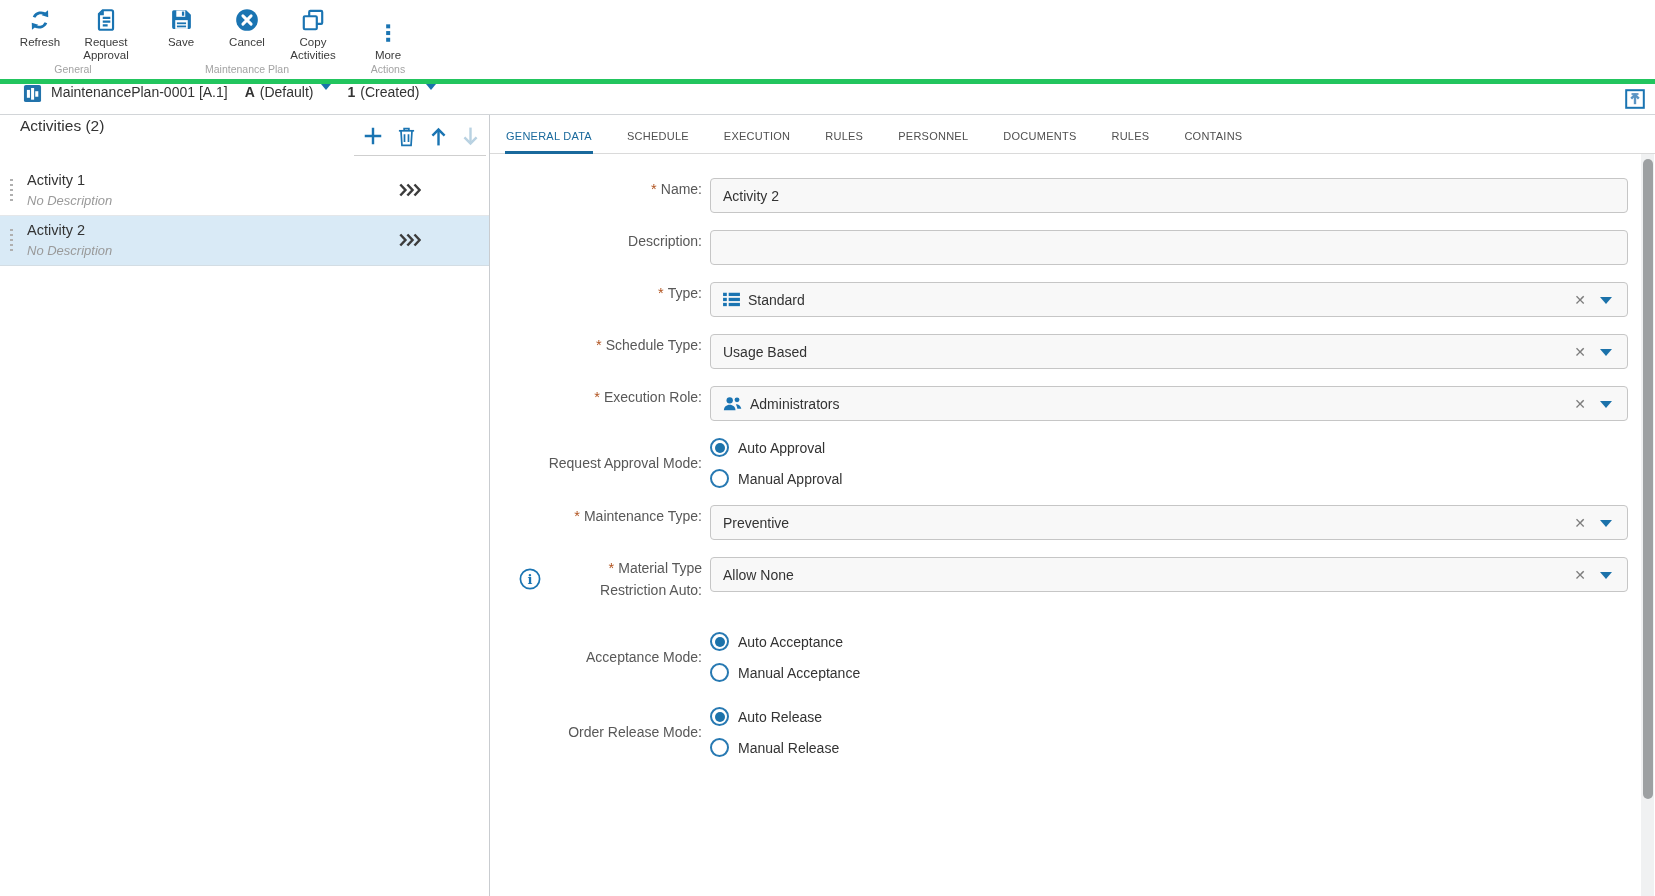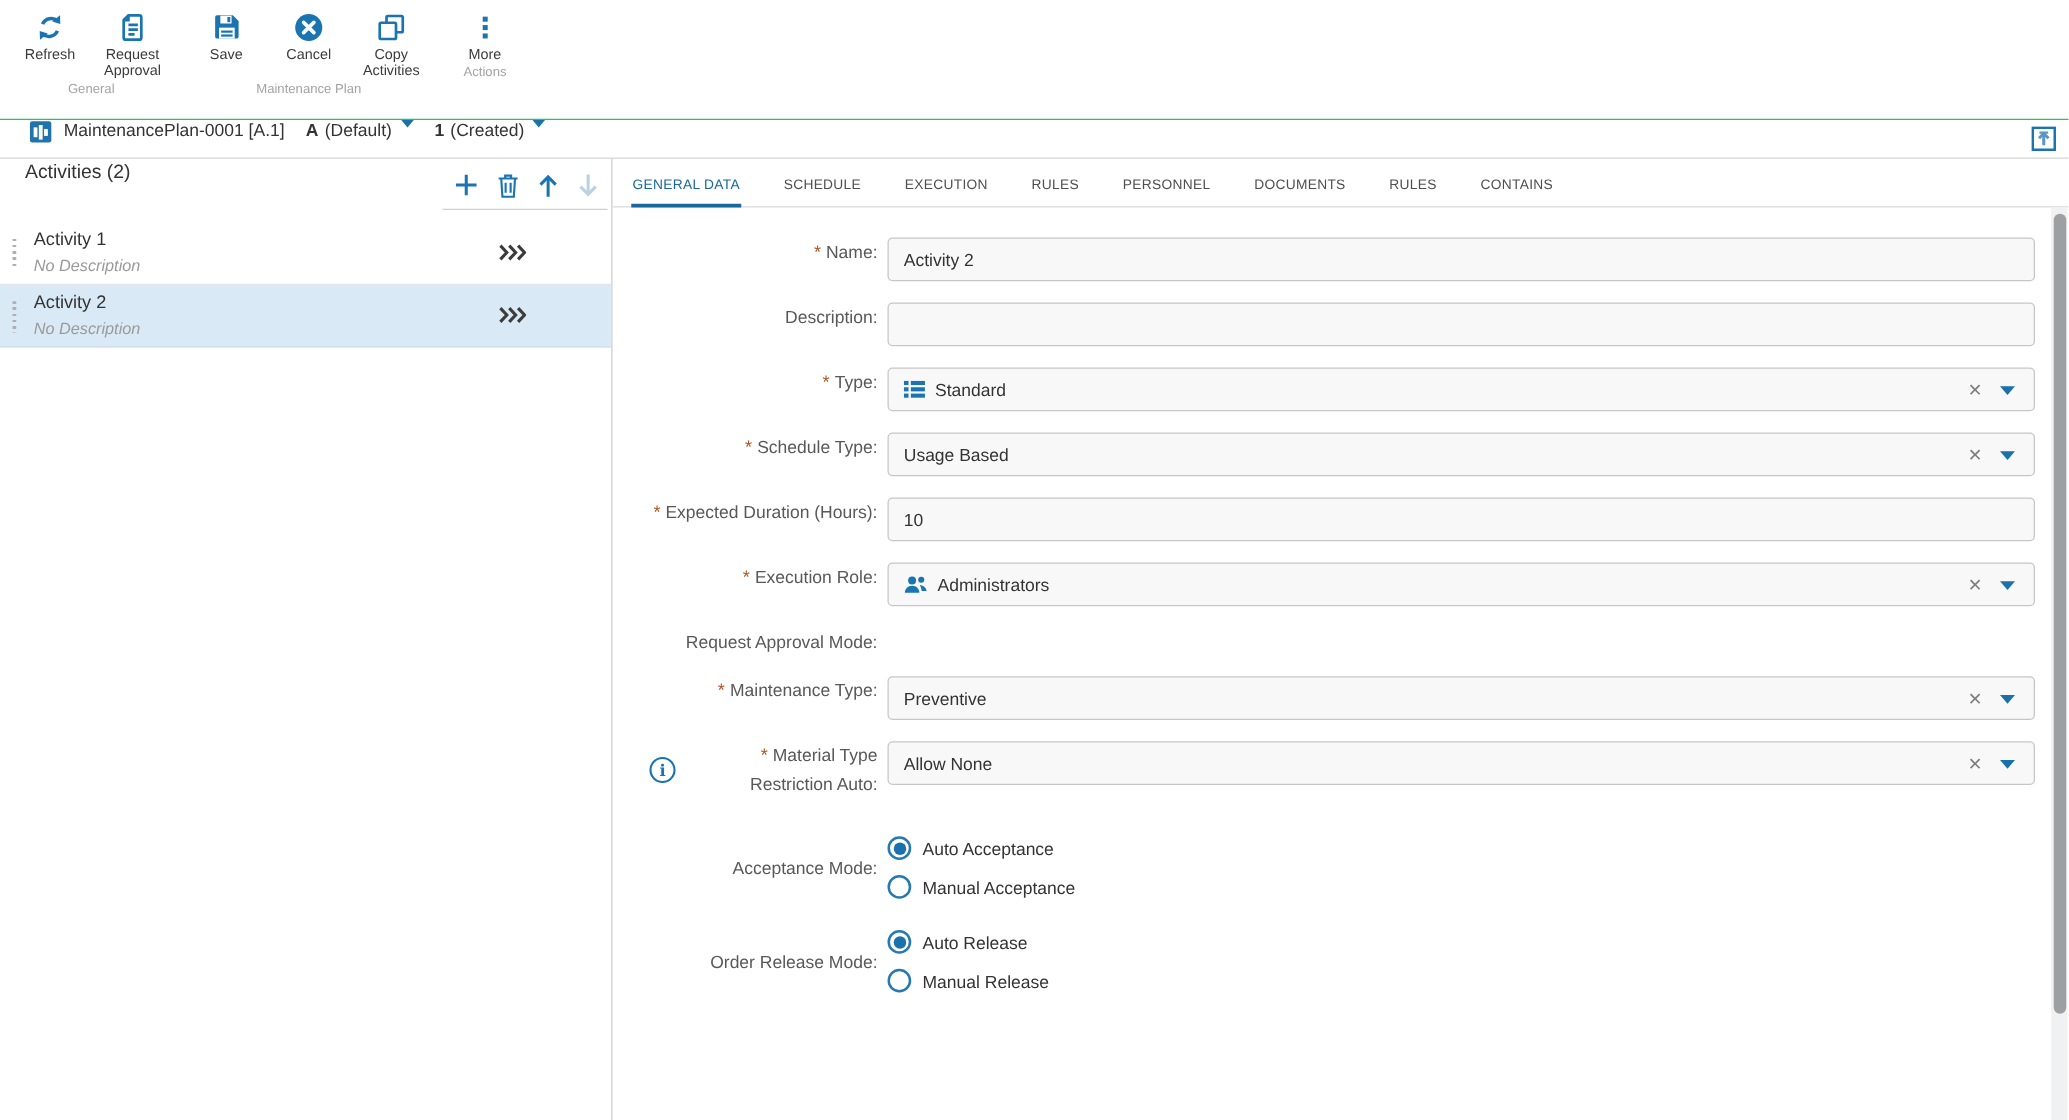--- a/index.html
+++ b/index.html
@@ -6,21 +6,21 @@
     --accent_blue:#1b72aa; --icon_blue:#1a74b2; --selected_row_bg:#d9eaf6;
     --required_asterisk:#b0531f; --input_bg:#f8f8f8; --input_border:#c6c6c6;
     --disabled_icon:#b9d2e2; --scrollbar_thumb:#9da0a2;
   }
   *{box-sizing:border-box}
   html,body{margin:0;padding:0;background:#fff}
   body{font-family:"Liberation Sans","DejaVu Sans",sans-serif;color:#333}
   .app{position:relative;width:1655px;height:896px;background:#fff;overflow:hidden}
 
   
-  .toolbar{height:96px;display:flex;align-items:flex-start;padding:5px 0 0 6px;border-bottom:1px solid #22c55e}
+  .toolbar{height:84px;display:flex;align-items:flex-end;padding:5px 0 0 6px;border-bottom:5px solid #22c55e}
   .tb-group{display:flex;flex-direction:column;justify-content:space-between;padding:0 2px}
   .tb-buttons{display:flex;gap:2px}
   .tb-btn{width:64px;display:flex;flex-direction:column;align-items:center;padding-top:3px;cursor:pointer;background:none;border:none}
   .tb-btn .ic{height:27px;display:flex;align-items:center;justify-content:center;margin-bottom:3px}
   .tb-label{font-size:11.5px;line-height:1.12;color:#3b3b3b;text-align:center}
   .tb-caption{font-size:10.5px;color:#a3a3a3;text-align:center;margin:0 0 4px 0}
   .tb-sep{width:1px;background:#e3e3e3;margin:2px 3px 16px 3px}
 
   
   .titlebar{height:31px;border-bottom:1px solid #d2d5d8;display:flex;align-items:flex-start;padding:0 23px;font-size:14px;position:relative}
@@ -302,24 +302,20 @@
           <div class="flabel"><span class="star">*</span><span>Schedule Type:</span></div>
           <div class="fwrap">
             <div class="dd">
               <span class="fld-value">Usage Based</span>
               <button class="clear">✕</button>
               <span class="dd-caret"></span>
             </div>
           </div>
         </div>
 
-        <div class="frow">
-          <div class="flabel"><span class="star">*</span><span>Expected Duration (Hours):</span></div>
-          <div class="fwrap"><input class="textfield" value="10" style=""></div>
-        </div>
 
         <div class="frow">
           <div class="flabel"><span class="star">*</span><span>Execution Role:</span></div>
           <div class="fwrap">
             <div class="dd">
               <span class="fld-icon">
                 <svg viewBox="0 0 20 16" width="19" height="15" fill="#1a74b2">
                     <circle cx="7" cy="4.6" r="3.4"></circle>
                     <path d="M.8 15.2c0-3.6 2.8-6 6.2-6s6.2 2.4 6.2 6z"></path>
                     <circle cx="14.8" cy="4.1" r="2.6"></circle>
@@ -328,20 +324,30 @@
               </span>
               <span class="fld-value">Administrators</span>
               <button class="clear">✕</button>
               <span class="dd-caret"></span>
             </div>
           </div>
         </div>
 
         <div class="frow group mt16">
           <div class="flabel"><span>Request Approval Mode:</span></div>
+          <div class="opts">
+            <div class="opt">
+              <span class="radio checked"></span>
+              <span class="opt-label">Auto Approval</span>
+            </div>
+            <div class="opt">
+              <span class="radio"></span>
+              <span class="opt-label">Manual Approval</span>
+            </div>
+          </div>
         </div>
 
         <div class="frow mt17">
           <div class="flabel"><span class="star">*</span><span>Maintenance Type:</span></div>
           <div class="fwrap">
             <div class="dd">
               <span class="fld-value">Preventive</span>
               <button class="clear">✕</button>
               <span class="dd-caret"></span>
             </div>

